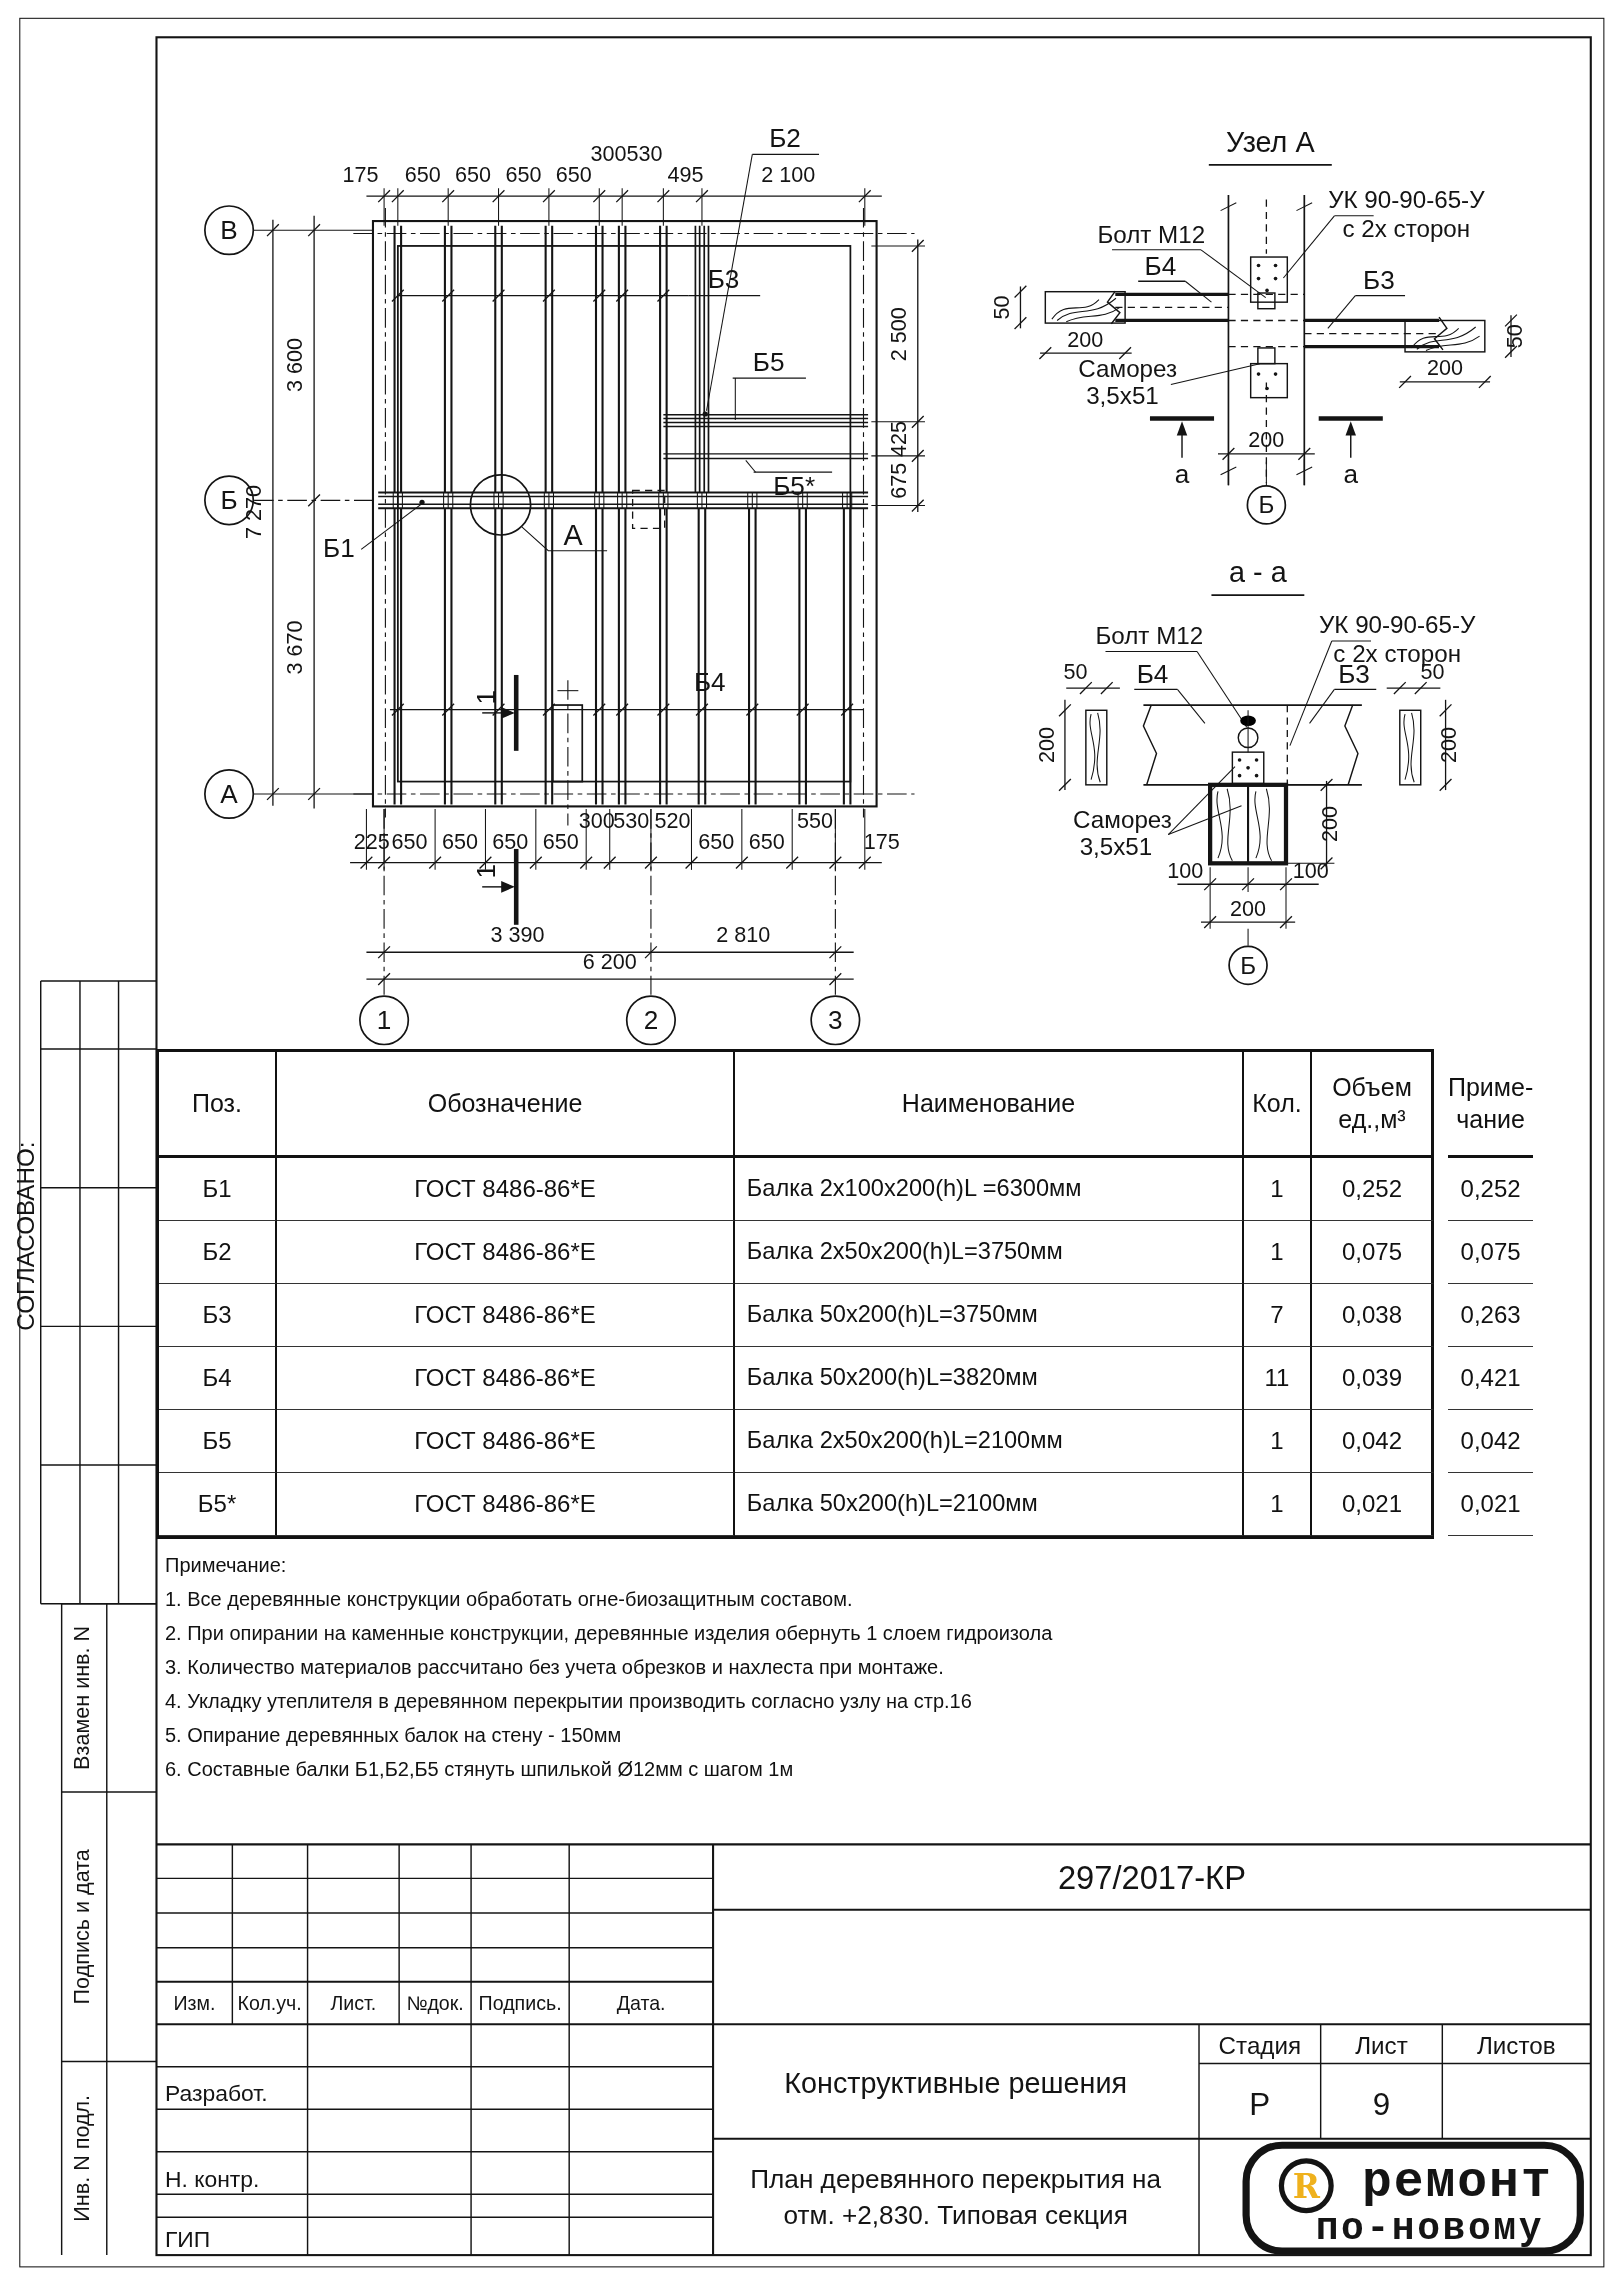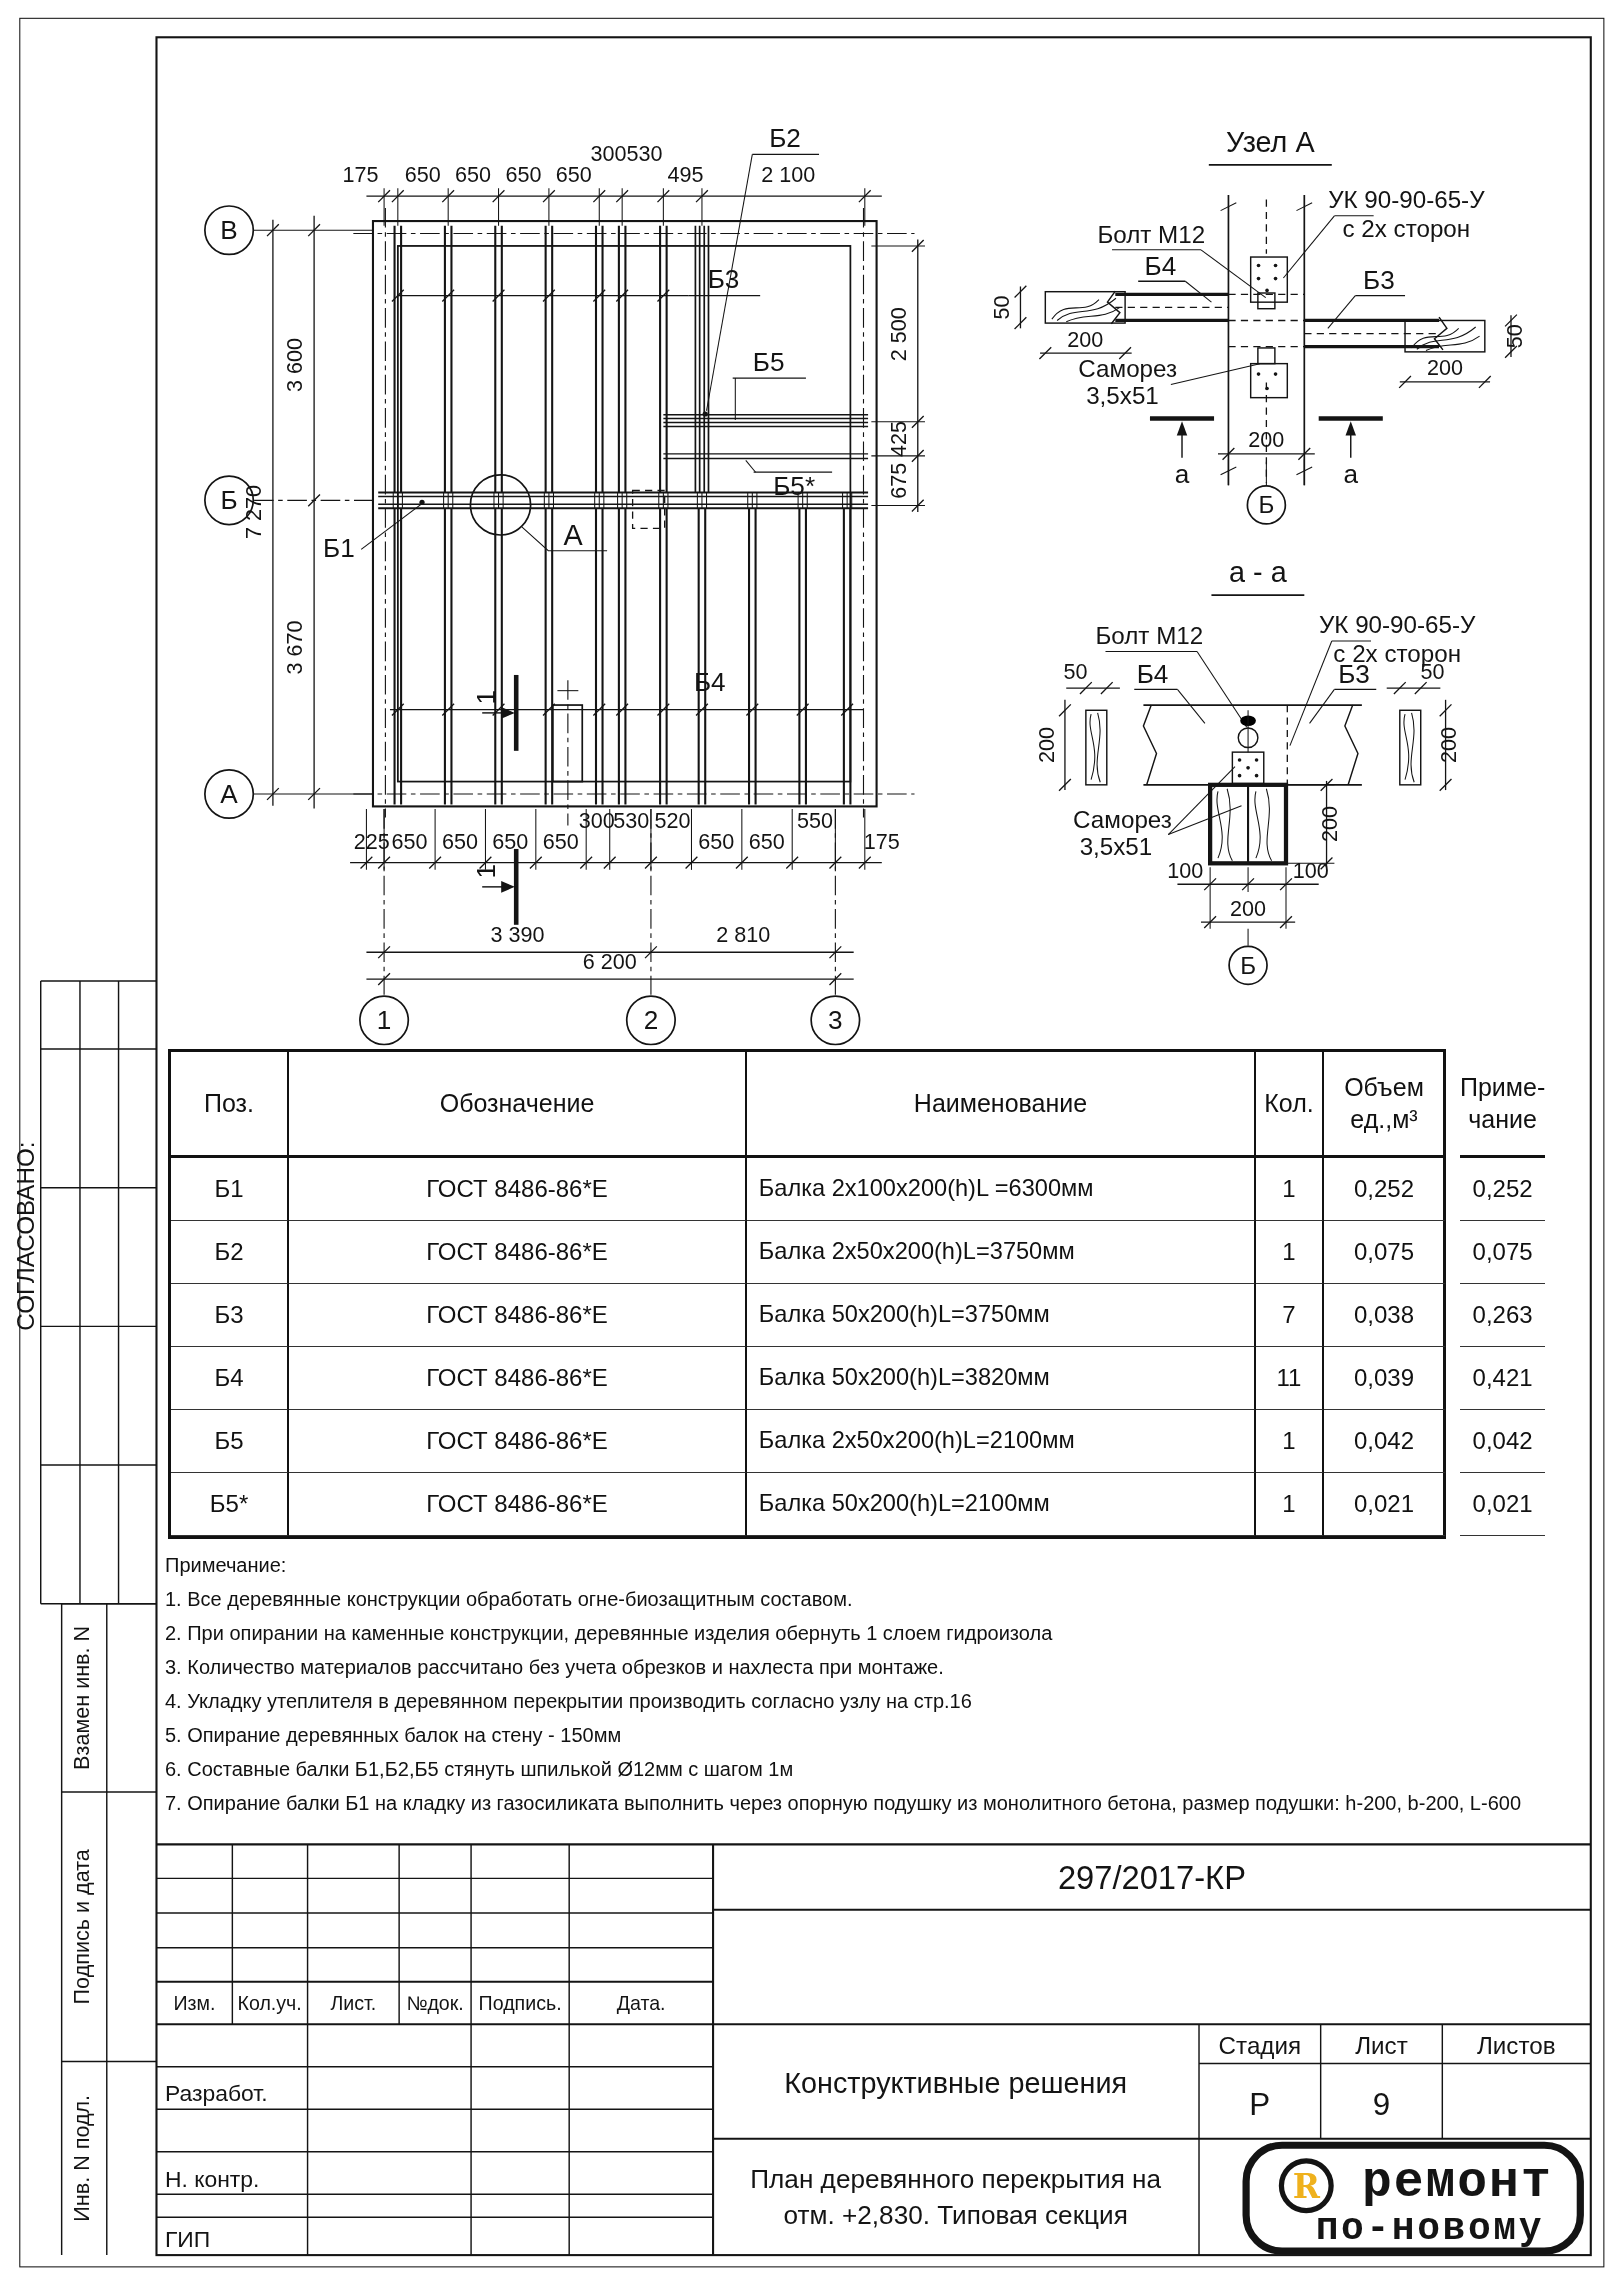--- a/index.html
+++ b/index.html
@@ -15,21 +15,21 @@
   .dim{stroke-width:2px;}
   .dashdot{stroke-width:1.7px;stroke-dasharray:30 7 7 7;}
   .dashed{stroke-width:2px;stroke-dasharray:11 8;}
   .fdot{fill:#141414;stroke:none;}
   text{fill:#141414;stroke:none;font-family:"Liberation Sans",sans-serif;}
   .t30{font-size:30px;} .t33{font-size:33px;} .t35{font-size:35px;}
   .t37{font-size:37px;} .t40{font-size:40px;} .t44{font-size:44px;}
   .t48{font-size:48px;} .t50{font-size:50px;}
   .mid{text-anchor:middle;}
   
-  .spec-table{position:absolute;left:168px;top:1049px;width:1278px;height:490px;box-sizing:border-box;border:3.3px solid #111;display:grid;grid-template-columns:118px 458px 509px 68px 122px auto;grid-template-rows:106px repeat(6,63px);font-size:24px;}
+  .spec-table{position:absolute;left:156px;top:1049px;width:1278px;height:490px;box-sizing:border-box;border:3.3px solid #111;display:grid;grid-template-columns:118px 458px 509px 68px 122px auto;grid-template-rows:106px repeat(6,63px);font-size:24px;}
   .spec-table .c{border-right:2px solid #111;border-bottom:1.6px solid #333;display:flex;align-items:center;justify-content:center;text-align:center;line-height:1.25;}
   .spec-table .c:nth-child(6n){border-right:none;margin-left:14px;}
   .spec-table .hd{border-bottom:3.3px solid #111;font-size:25px;}
   .spec-table .name{justify-content:flex-start;padding:0 18.3px 0 11.8px;box-sizing:border-box;text-align:left;font-size:23.6px;}
   
   .notes{position:absolute;left:165px;top:1548px;width:1403px;font-size:20px;line-height:34px;}
   .notes div{white-space:normal;}
 </style>
 </head>
 <body>
@@ -720,18 +720,17 @@
 
 <div class="notes">
   <div>Примечание:</div>
   <div id="notes-items">
         <div>1. Все деревянные конструкции обработать огне-биозащитным составом.</div>
         <div>2. При опирании на каменные конструкции, деревянные изделия обернуть 1 слоем гидроизола</div>
         <div>3. Количество материалов рассчитано без учета обрезков и нахлеста при монтаже.</div>
         <div>4. Укладку утеплителя в деревянном перекрытии производить согласно узлу на стр.16</div>
         <div>5. Опирание деревянных балок на стену - 150мм</div>
         <div>6. Составные балки Б1,Б2,Б5 стянуть шпилькой Ø12мм с шагом 1м</div>
-        <div>7. Опирание балки Б1 на кладку из газосиликата выполнить через опорную подушку из монолитного  бетона, размер подушки: h-200, b-200, L-600</div>
       </div>
 </div>
 
 </div>
 
 
 </body></html>

